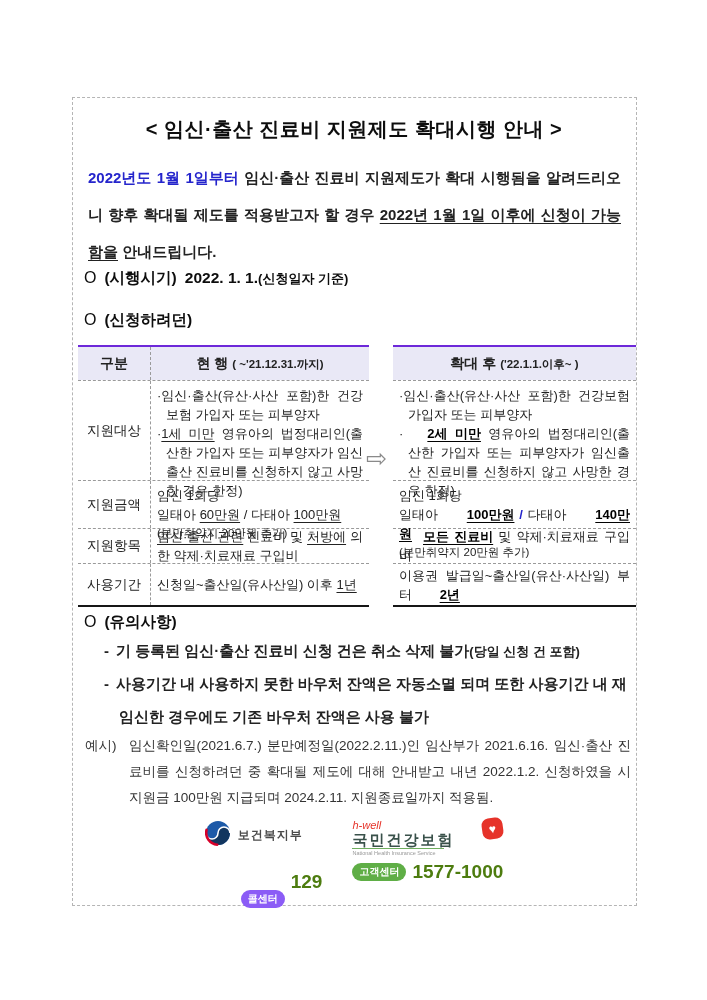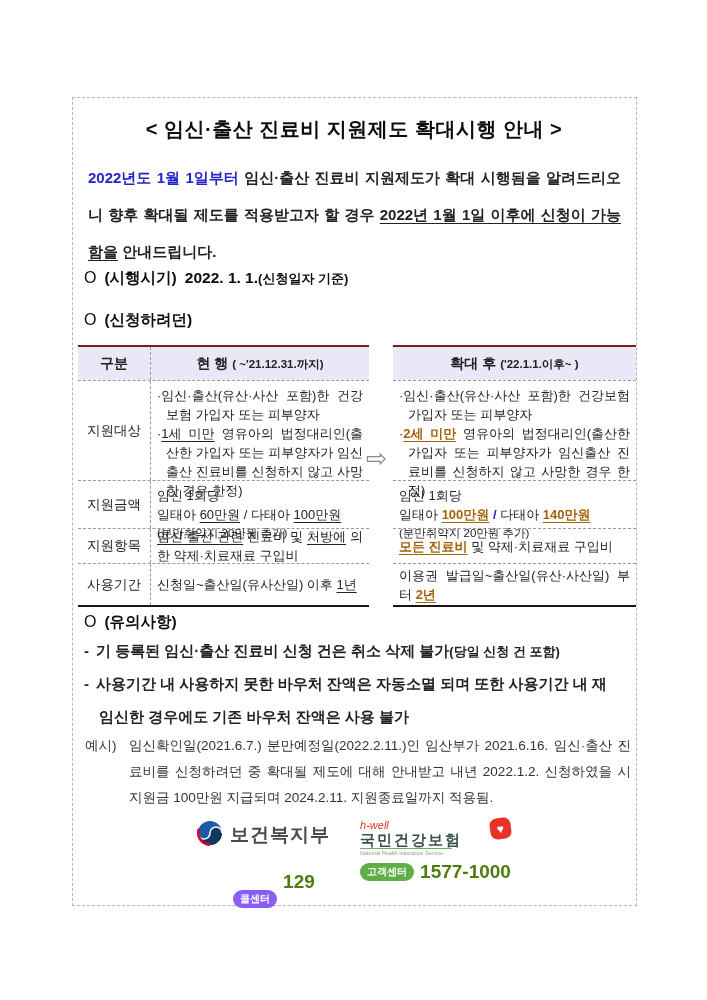--- a/index.html
+++ b/index.html
@@ -14,57 +14,57 @@
     font-size:20px; font-weight:700; color:#0d0d0d; letter-spacing:.5px; }
   .intro { position:absolute; left:88px; top:159px; width:533px; font-size:15px;
     line-height:37px; font-weight:600; color:#222; text-align:justify; }
   .blue { color:#2525cc; }
   .u { text-decoration:underline; text-underline-offset:3px; }
   .section-head { position:absolute; left:84px; font-size:15.5px; font-weight:700; color:#0d0d0d; }
   .section-head .marker { font-weight:400; margin-right:8px; font-size:16px; }
   .section-head .val { margin-left:8px; }
   .section-head .note { font-size:13px; font-weight:600; }
   
-  .tbl { position:absolute; top:345px; border-top:2px solid #7f1d1d; border-bottom:2px solid #161616;
+  .tbl { position:absolute; top:345px; border-top:2px solid #6d28d9; border-bottom:2px solid #161616;
     font-size:13px; color:#222; box-sizing:border-box; }
   .tbl-left { left:78px; width:291px; }
   .tbl-right { left:393px; width:243px; }
   .thead { height:33px; background:#e9e8f6; display:flex; align-items:center; box-sizing:border-box; }
   .thead .c1 { width:72px; flex:none; text-align:center; font-weight:700; font-size:14px;
     border-right:1px dashed #9a9a9a; align-self:stretch; display:flex; align-items:center; justify-content:center; }
   .thead .c2 { flex:1; text-align:center; font-weight:700; font-size:14px; }
   .thead .hnote { font-size:11.5px; font-weight:700; }
   .trow { display:flex; border-top:1px dashed #9a9a9a; box-sizing:border-box; }
   .trow .lab { width:72px; flex:none; display:flex; align-items:center; justify-content:center;
     border-right:1px dashed #9a9a9a; font-size:13.5px; }
   .trow .con { flex:1; padding:5px 6px; line-height:19px; text-align:justify; box-sizing:border-box; }
   .h-target { height:100px; } .h-amount { height:48px; } .h-items { height:35px; } .h-period { height:42px; }
   .h-items .con, .h-period .con { display:flex; flex-direction:column; justify-content:center; }
   .bullet { padding-left:9px; text-indent:-9px; }
   .small { font-size:11.5px; }
-  .hl { color:#a16207; font-weight:700; text-decoration:underline; text-underline-offset:3px; }
+  .hl { color:#000000; font-weight:700; text-decoration:underline; text-underline-offset:3px;margin-left:24px; }
   .hlb { color:#2525cc; font-weight:700; }
   .ub { text-decoration:underline; text-underline-offset:3px; }
   .arrow { position:absolute; left:366px; top:444px; font-size:25px; color:#8a8a8a; }
   
-  .caution { position:absolute; left:84px; width:532px; font-size:15px; font-weight:600;
+  .caution { position:absolute; left:104px; width:532px; font-size:15px; font-weight:600;
     line-height:33px; padding-left:15px; text-indent:-15px; box-sizing:border-box; color:#222; }
   .caution .dash { margin-right:7px; }
   .caution .note { font-size:13px; }
   
   .example { position:absolute; left:85px; top:733px; width:546px; font-size:13.5px;
     line-height:26px; display:flex; color:#333; font-weight:500; }
   .example .lab { width:44px; flex:none; }
   .example .txt { flex:1; text-align:justify; }
   
   .footer { position:absolute; left:72px; top:820px; width:564px; display:flex;
     justify-content:center; gap:30px; }
   .logo-group { display:flex; flex-direction:column; }
   .mohw-top { display:flex; align-items:center; gap:7px; }
-  .mohw-name { font-size:19px; font-weight:700; color:#4a4a4a; letter-spacing:1px; }
+  .mohw-name { font-size:12px; font-weight:700; color:#4a4a4a; letter-spacing:1px; }
   .badge-row { display:flex; align-items:center; gap:6px; margin-top:5px; }
   .mohw .badge-row { margin-left:36px; }
   .badge { color:#fff; font-size:10px; font-weight:700; padding:2px 7px; border-radius:9px; }
   .badge-light { background:#8b5cf6;margin-top:35px; }
   .badge-dark { background:#5fae46; }
   .phone { font-weight:700; font-size:19px; color:#4d7c0f; }
   .nhis-top { position:relative; padding-right:26px; }
   .nhis-brand { color:#e6332a; font-style:italic; font-weight:400; font-size:11px; line-height:11px; }
   .nhis-name { font-size:15px; font-weight:700; color:#39514a; letter-spacing:2px; line-height:17px; }
   .nhis-sub { font-size:5.5px; color:#999; border-top:1.5px solid #6fae5f; padding-top:1px; width:92px; }

